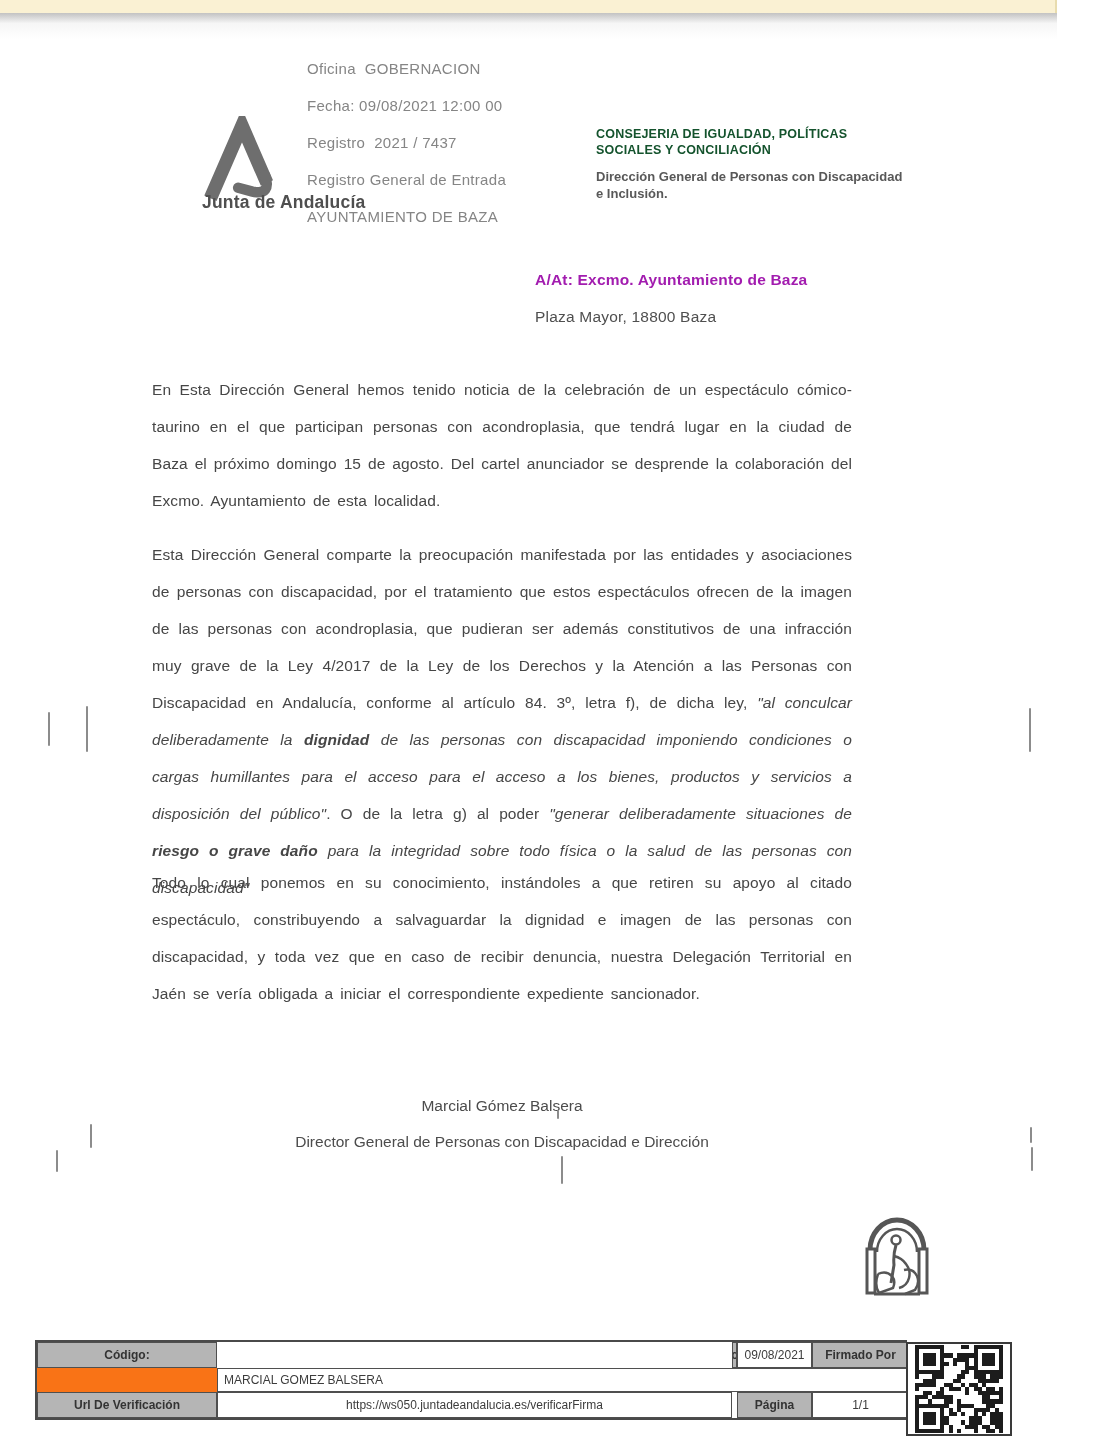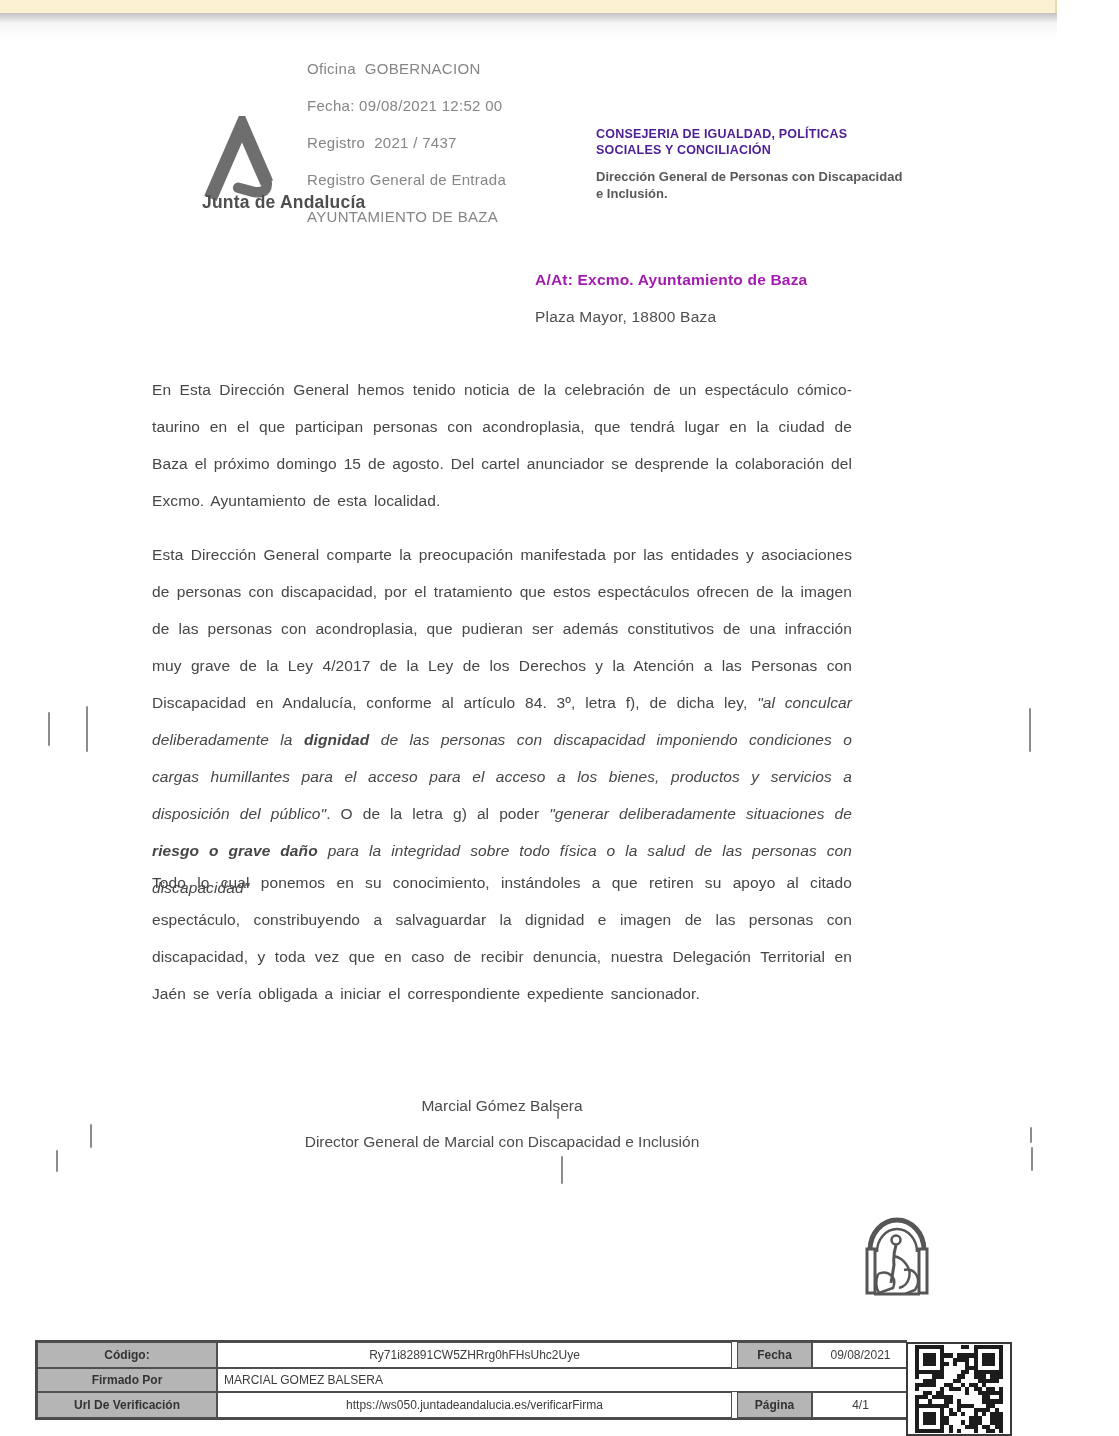--- a/index.html
+++ b/index.html
@@ -33,21 +33,21 @@
     white-space: pre;
   }
   
   .logo-a { position: absolute; left: 196px; top: 116px; width: 92px; height: 88px; }
   .brand {
     position: absolute; left: 158px; top: 192px;
     font-size: 17.5px; font-weight: 700; color: #4f4f4f; letter-spacing: 0.2px; margin-left: 44px;
   }
   
   .org { position: absolute; left: 596px; top: 126px; width: 330px; }
-  .org .l-bold { font-size: 12.5px; font-weight: 700; color: #4c1d95; line-height: 16px; letter-spacing: 0.2px; }
+  .org .l-bold { font-size: 12.5px; font-weight: 700; color: #14532d; line-height: 16px; letter-spacing: 0.2px; }
   .org .l-sub  { font-size: 13px;  font-weight: 600; color: #585858; line-height: 17px; margin-top: 2px; }
   .org .l-sub2 { font-size: 13px;  font-weight: 600; color: #585858; line-height: 17px; }
   .org .gap { height: 8px; }
   
   .addr-to {
     position: absolute; left: 535px; top: 271px;
     font-size: 15.5px; font-weight: 700; color: #a21caf; letter-spacing: 0.2px;
   }
   .addr-line {
     position: absolute; left: 535px; top: 308px;
@@ -116,21 +116,21 @@
 </style>
 </head>
 <body>
 
 <div class="page">
 
   <div class="top-band"></div>
   <div class="top-shadow"></div>
 
   <div class="stamp"><span>Oficina  GOBERNACION</span><br>
-<span>Fecha: 09/08/2021 12:52 00</span><br>
+<span>Fecha: 09/08/2021 12:00 00</span><br>
 <span>Registro  2021 / 7437</span><br>
 <span>Registro General de Entrada</span><br>
 <span>AYUNTAMIENTO DE BAZA</span></div>
 
   <svg class="logo-a" viewBox="0 0 92 92">
     <path d="M13 86 L46 10 L72 70" fill="none" stroke="#6e6e6e" stroke-width="14" stroke-linecap="butt" stroke-linejoin="miter"></path>
     <path d="M70 62 c5 14 0 20 -13 17 l-15 -4" fill="none" stroke="#6e6e6e" stroke-width="11" stroke-linecap="round"></path>
   </svg>
   <div class="brand">Junta de Andalucía</div>
 
@@ -143,21 +143,21 @@
   </div>
 
   <div class="addr-to">A/At: Excmo. Ayuntamiento de Baza</div>
   <div class="addr-line">Plaza Mayor, 18800 Baza</div>
 
   <div class="para p1">En Esta Dirección General hemos tenido noticia de la celebración de un espectáculo cómico-taurino en el que participan personas con acondroplasia, que tendrá lugar en la ciudad de Baza el próximo domingo 15 de agosto. Del cartel anunciador se desprende la colaboración del Excmo. Ayuntamiento de esta localidad.</div>
   <div class="para p2"><span class="seg-n">Esta Dirección General comparte la preocupación manifestada por las entidades y asociaciones de personas con discapacidad, por el tratamiento que estos espectáculos ofrecen de la imagen de las personas con acondroplasia, que pudieran ser además constitutivos de una infracción muy grave de la Ley 4/2017 de la Ley de los Derechos y la Atención a las Personas con Discapacidad en Andalucía, conforme al artículo 84. 3º, letra f), de dicha ley, </span><span class="seg-i">"al conculcar deliberadamente la </span><span class="seg-bi">dignidad</span><span class="seg-i"> de las personas con discapacidad imponiendo condiciones o cargas humillantes para el acceso para el acceso a los bienes, productos y servicios a disposición del público"</span><span class="seg-n">. O de la letra g) al poder </span><span class="seg-i">"generar deliberadamente situaciones de </span><span class="seg-bi">riesgo o grave daño</span><span class="seg-i"> para la integridad sobre todo física o la salud de las personas con discapacidad"</span></div>
   <div class="para p3">Todo lo cual ponemos en su conocimiento, instándoles a que retiren su apoyo al citado espectáculo, constribuyendo a salvaguardar la dignidad e imagen de las personas con discapacidad, y toda vez que en caso de recibir denuncia, nuestra Delegación Territorial en Jaén se vería obligada a iniciar el correspondiente expediente sancionador.</div>
 
   <div class="sig sig-name">Marcial Gómez Balsera</div>
-  <div class="sig sig-title">Director General de Marcial con Discapacidad e Inclusión</div>
+  <div class="sig sig-title">Director General de Personas con Discapacidad e Dirección</div>
 
   <div class="artifact" style="left:48px;  top:712px;  height:34px;"></div>
   <div class="artifact" style="left:86px;  top:706px;  height:46px;"></div>
   <div class="artifact" style="left:1029px;top:708px;  height:44px;"></div>
   <div class="artifact" style="left:90px;  top:1124px; height:24px;"></div>
   <div class="artifact" style="left:56px;  top:1150px; height:22px;"></div>
   <div class="artifact" style="left:1030px;top:1127px; height:16px;"></div>
   <div class="artifact" style="left:1031px;top:1147px; height:24px;"></div>
   <div class="artifact" style="left:561px; top:1156px; height:28px; width:1.5px;"></div>
   <div class="artifact" style="left:557px; top:1110px; height:9px;  width:1.5px;"></div>
@@ -172,33 +172,32 @@
       <path d="M32 33 q-3 10 -2 20 l-3 18" stroke-width="3"></path>
       <path d="M30 44 q8 2 12 8 q5 6 3 14 q-2 8 -10 10" stroke-width="2.5"></path>
       <path d="M14 62 q8 -4 14 2 q4 5 1 12 l-14 5 q-5 -8 -1 -19" stroke-width="2.5"></path>
       <path d="M40 58 q9 -2 13 6 q3 7 -2 14 l-10 4" stroke-width="2.5"></path>
       <path d="M10 82 h46" stroke-width="3"></path>
     </g>
   </svg>
 
   <div class="ftable">
     <div class="fcell label">Código:</div>
-    <div class="fcell">Ry71i82891CW5ZHRrg0hFHsUhc2Uye</div>
     <div class="fcell gapcol"></div>
     <div class="fcell label">Fecha</div>
     <div class="fcell">09/08/2021</div>
 
     <div class="fcell label">Firmado Por</div>
     <div class="fcell left" style="grid-column: 2 / 6;">MARCIAL GOMEZ BALSERA</div>
 
     <div class="fcell label">Url De Verificación</div>
     <div class="fcell">https://ws050.juntadeandalucia.es/verificarFirma</div>
     <div class="fcell gapcol"></div>
     <div class="fcell label">Página</div>
-    <div class="fcell">4/1</div>
+    <div class="fcell">1/1</div>
   </div>
 
   <div class="qr-frame">
     <div class="qr-grid" id="qr">
         <div class="m"></div>
         <div class="m"></div>
         <div class="m"></div>
         <div class="m"></div>
         <div class="m"></div>
         <div class="m"></div>

